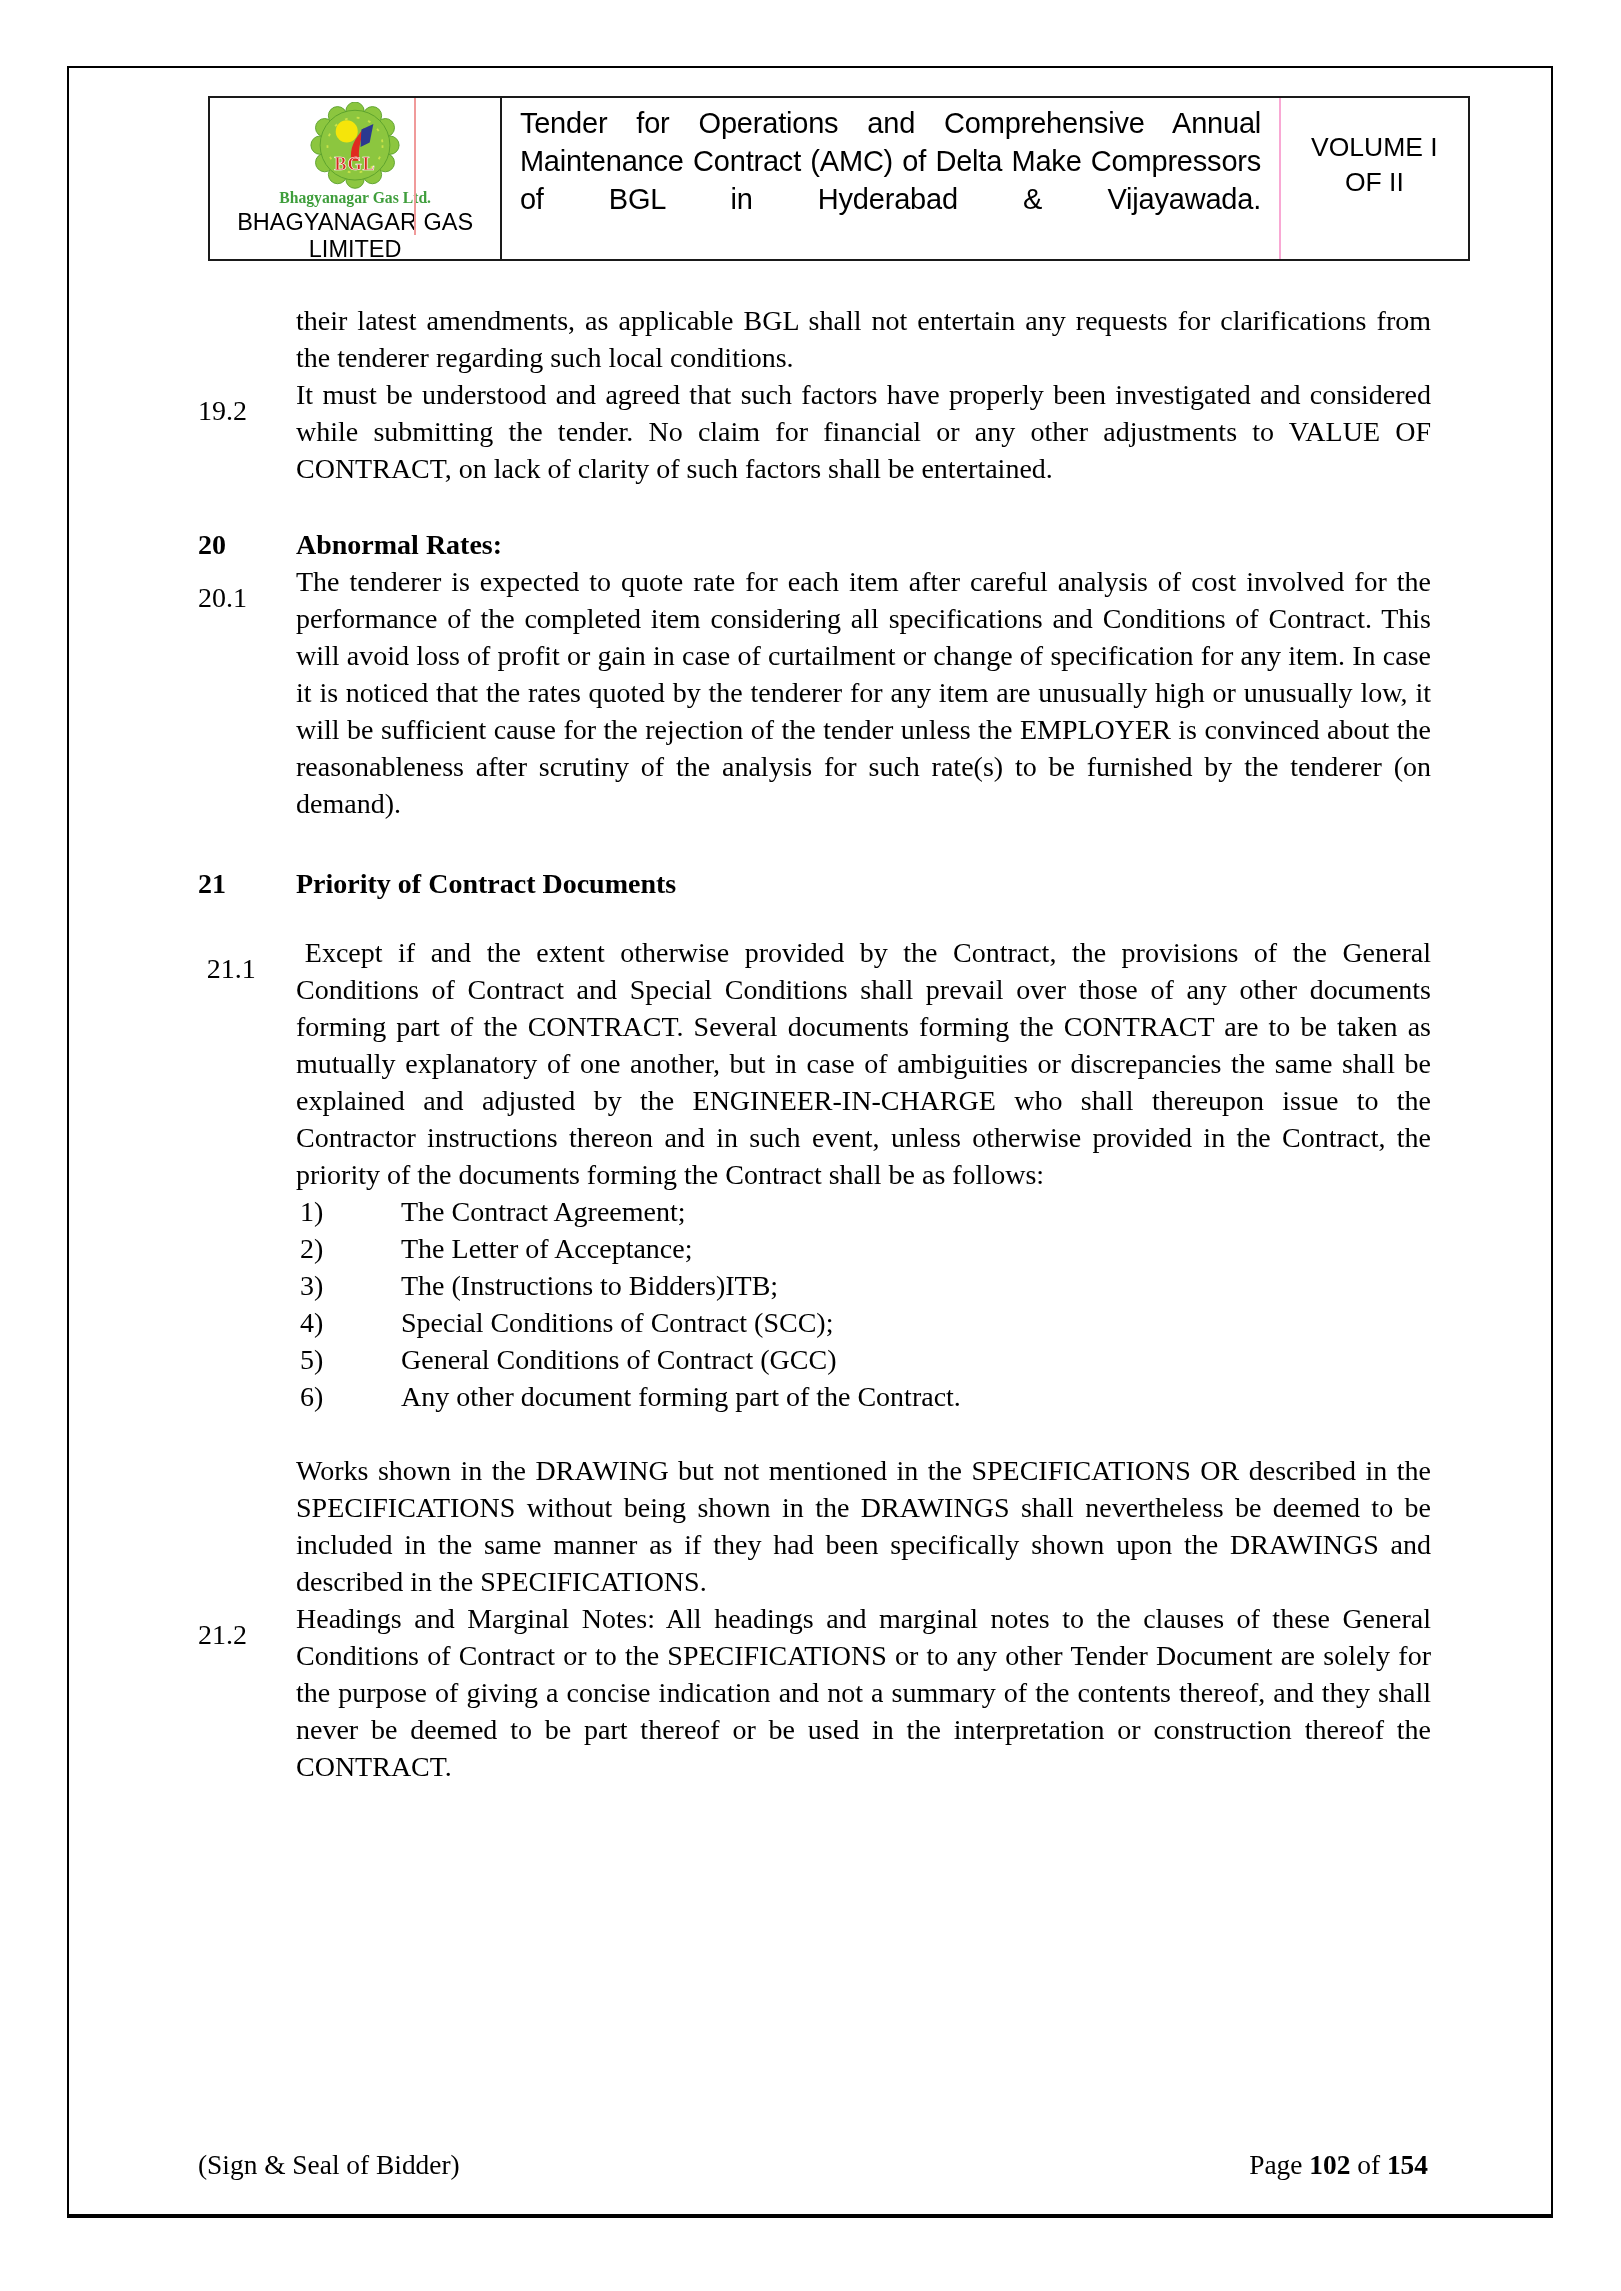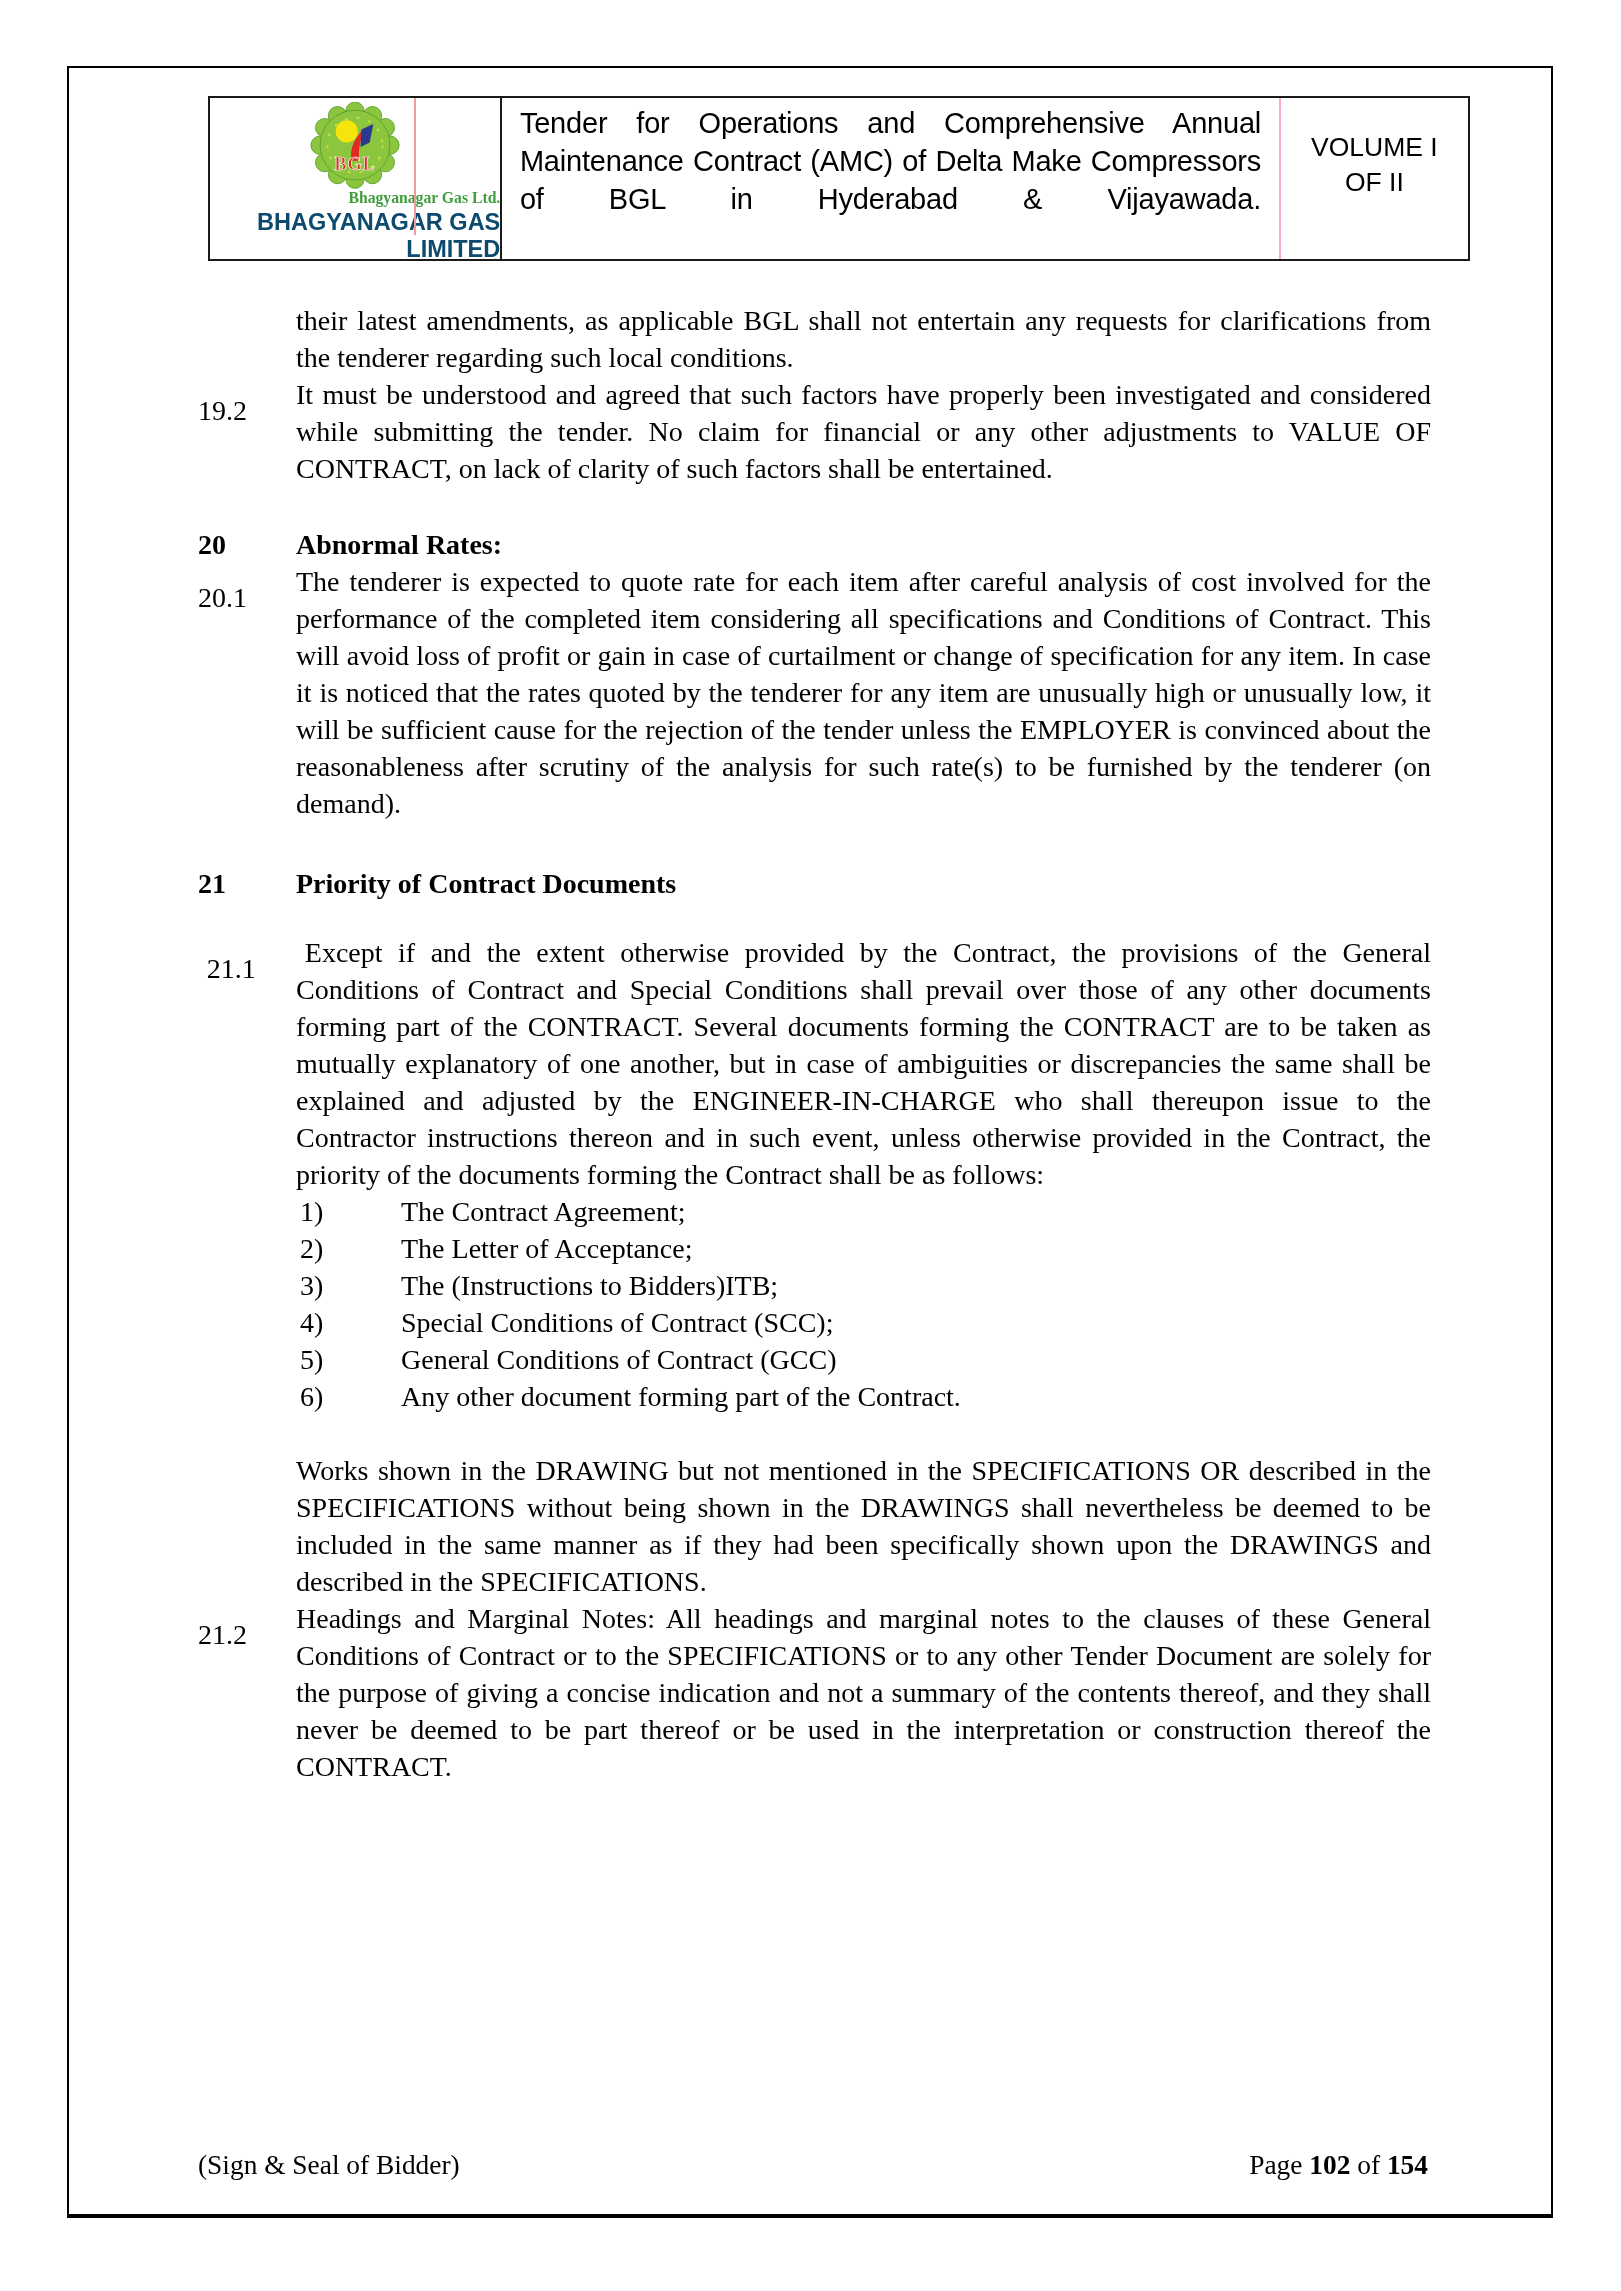--- a/index.html
+++ b/index.html
@@ -12,26 +12,26 @@
     position:absolute; left:67px; top:66px; width:1486px; height:2152px;
     border:2px solid #000; border-bottom-width:4.9px; box-sizing:border-box;
   }
   
   .hdr-table {
     position:absolute; left:139px; top:28px; width:1262px; height:165px;
     display:flex; border:2px solid #1a1a1a; box-sizing:border-box;
     font-family:"Liberation Sans", sans-serif;
   }
   .cell { box-sizing:border-box; }
-  .logo-cell { width:298px; border-right:2px solid #1a1a1a; position:relative; text-align:right; overflow:hidden; }
+  .logo-cell { width:298px; border-right:2px solid #1a1a1a; position:relative; text-align:center; overflow:hidden; }
   .title-cell { width:793px; border-right:2px solid #f9a8d4; padding:5.9px 17.6px 3.9px 17.6px; }
   .volume-cell { width:191px; display:flex; flex-direction:column; align-items:center; justify-content:center; padding-bottom:27.4px; }
   .logo-flower { display:block; margin:3.9px auto 0 auto; }
   .logo-caption { font-size:15.7px; font-weight:bold; color:#3f9e3c; line-height:16.7px; font-family:"Liberation Serif", serif; margin-top:-2px; }
-  .company-name { font-size:23.5px; line-height:26.5px; color:#0c4a6e; margin-top:2.9px; letter-spacing:0px;font-weight:bold; }
+  .company-name { font-size:23.5px; line-height:26.5px; color:#000000; margin-top:2.9px; letter-spacing:0px; }
   .artifact-line { position:absolute; left:204px; top:0; width:2px; height:137px; background:#f09a9a; }
   .tender-title { font-size:29px; line-height:38px; text-align:justify; text-align-last:justify; letter-spacing:-0.2px; }
   .bid-doc { font-size:29px; line-height:38px; text-align:center; letter-spacing:-0.2px; }
   .volume-text { font-size:26.5px; line-height:35px; text-align:center; }
   
   .content {
     position:absolute; left:129px; top:234px; width:1233px;
     font-size:28px; line-height:37px;
   }
   .para { margin:0 0 0 98px; text-align:justify; }

